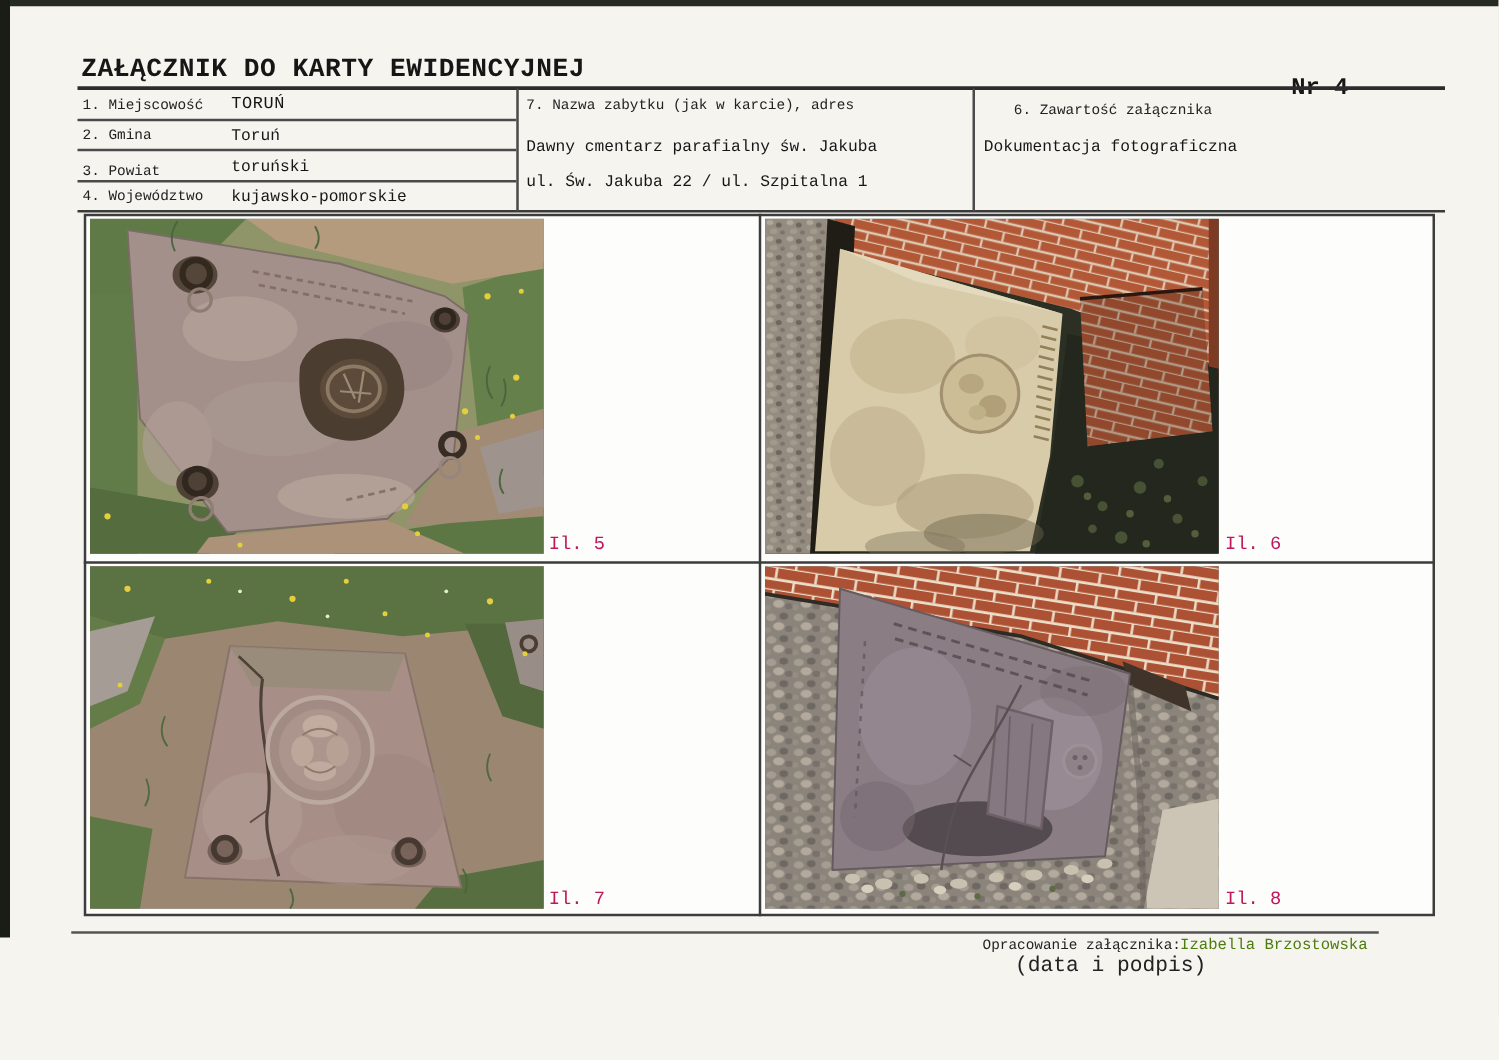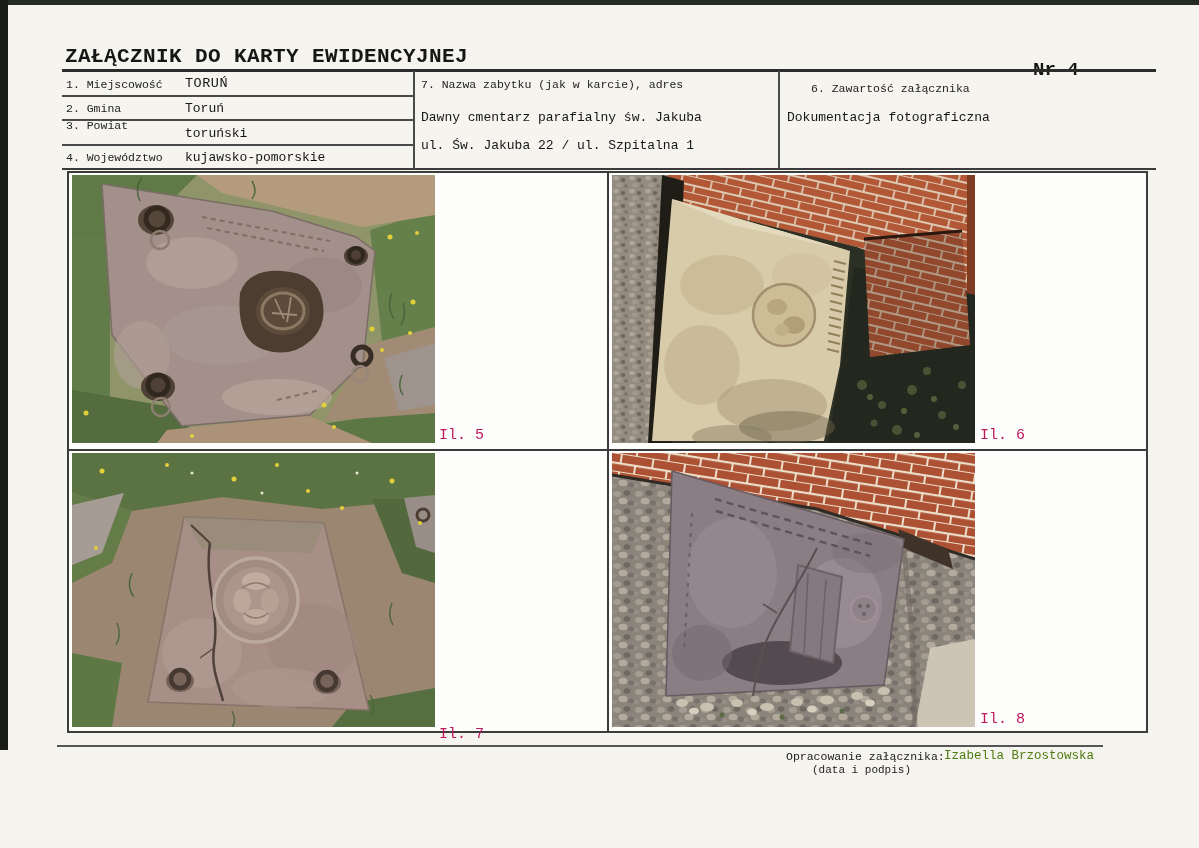--- a/index.html
+++ b/index.html
@@ -26,21 +26,21 @@
   
   .grid{left:67px;top:171px;width:1081px;height:562px;border:2px solid #3c3c3c;box-sizing:border-box;background:#fdfdfb;}
   .grid-col-divider{left:607px;top:171px;width:2px;height:562px;background:#3c3c3c;}
   .grid-row-divider{left:67px;top:449px;width:1081px;height:2px;background:#3c3c3c;}
   .photo{box-sizing:border-box;background:#888;}
   .photo svg{display:block;width:100%;height:100%;}
   .caption{font-size:15px;color:#be185d;}
   
   .footer-rule{left:57px;top:745px;width:1046px;height:1.5px;background:#555;}
   .foot-label{left:786px;top:750px;font-size:11.5px;color:#222;}
-  .foot-sub{left:812px;top:764px;font-size:11px;color:#222;}
+  .foot-sub{left:812px;top:764px;font-size:17px;color:#222;}
   .foot-author{left:944px;top:749px;font-size:12.5px;color:#4d7c0f;}
 </style>
 </head>
 <body>
 
 <div class="page">
 
   <div class="abs edge-top"></div>
   <div class="abs edge-left"></div>
 
@@ -52,21 +52,21 @@
   <div class="abs hline" style="left:62px;top:119px;width:351px;"></div>
   <div class="abs hline" style="left:62px;top:144px;width:351px;"></div>
   <div class="abs table-bottom-rule"></div>
   <div class="abs vline" style="left:413px;top:71px;height:98px;"></div>
   <div class="abs vline" style="left:778px;top:71px;height:98px;"></div>
 
   <div class="abs flabel" style="left:66px;top:78px;">1. Miejscowość</div>
   <div class="abs fvalue caps" style="left:185px;top:76px;">TORUŃ</div>
   <div class="abs flabel" style="left:66px;top:102px;">2. Gmina</div>
   <div class="abs fvalue" style="left:185px;top:101px;">Toruń</div>
-  <div class="abs flabel" style="left:66px;top:119px;text-align:right;">3. Powiat</div>
+  <div class="abs flabel" style="left:66px;top:131px;text-align:right;">3. Powiat</div>
   <div class="abs fvalue" style="left:185px;top:126px;">toruński</div>
   <div class="abs flabel" style="left:66px;top:151px;text-align:center;">4. Województwo</div>
   <div class="abs fvalue" style="left:185px;top:150px;">kujawsko-pomorskie</div>
 
   <div class="abs flabel" style="left:421px;top:78px;">7. Nazwa zabytku (jak w karcie), adres</div>
   <div class="abs fvalue" style="left:421px;top:110px;">Dawny cmentarz parafialny św. Jakuba</div>
   <div class="abs fvalue" style="left:421px;top:138px;">ul. Św. Jakuba 22 / ul. Szpitalna 1</div>
 
   <div class="abs flabel" style="left:787px;top:82px;margin-left:24px;">6. Zawartość załącznika</div>
   <div class="abs fvalue" style="left:787px;top:110px;">Dokumentacja fotograficzna</div>
@@ -277,21 +277,21 @@
           <circle cx="205" cy="12" r="2"></circle>
         <circle cx="270" cy="55" r="2"></circle>
       </g>
       <g fill="#e9e9d8">
         <circle cx="120" cy="20" r="1.5"></circle>
           <circle cx="190" cy="40" r="1.5"></circle>
           <circle cx="285" cy="20" r="1.5"></circle>
       </g>
     </svg>
   </div>
-  <div class="abs caption" style="left:439px;top:711px;margin-top:15px;">Il. 7</div>
+  <div class="abs caption" style="left:439px;top:711px;">Il. 7</div>
 
   <div class="abs photo" style="left:612px;top:453px;width:363px;height:274px;">
     <svg viewBox="0 0 363 274" preserveAspectRatio="none">
       <defs>
         <pattern id="pebbles" width="22" height="18" patternUnits="userSpaceOnUse">
           <rect width="22" height="18" fill="#8a847b"></rect>
           <ellipse cx="5" cy="5" rx="4" ry="3" fill="#a59d92"></ellipse>
           <ellipse cx="15" cy="4" rx="3.5" ry="2.8" fill="#6e6862"></ellipse>
           <ellipse cx="11" cy="12" rx="4.5" ry="3.2" fill="#b3aa9d"></ellipse>
           <ellipse cx="19" cy="14" rx="3" ry="2.5" fill="#79716b"></ellipse>

